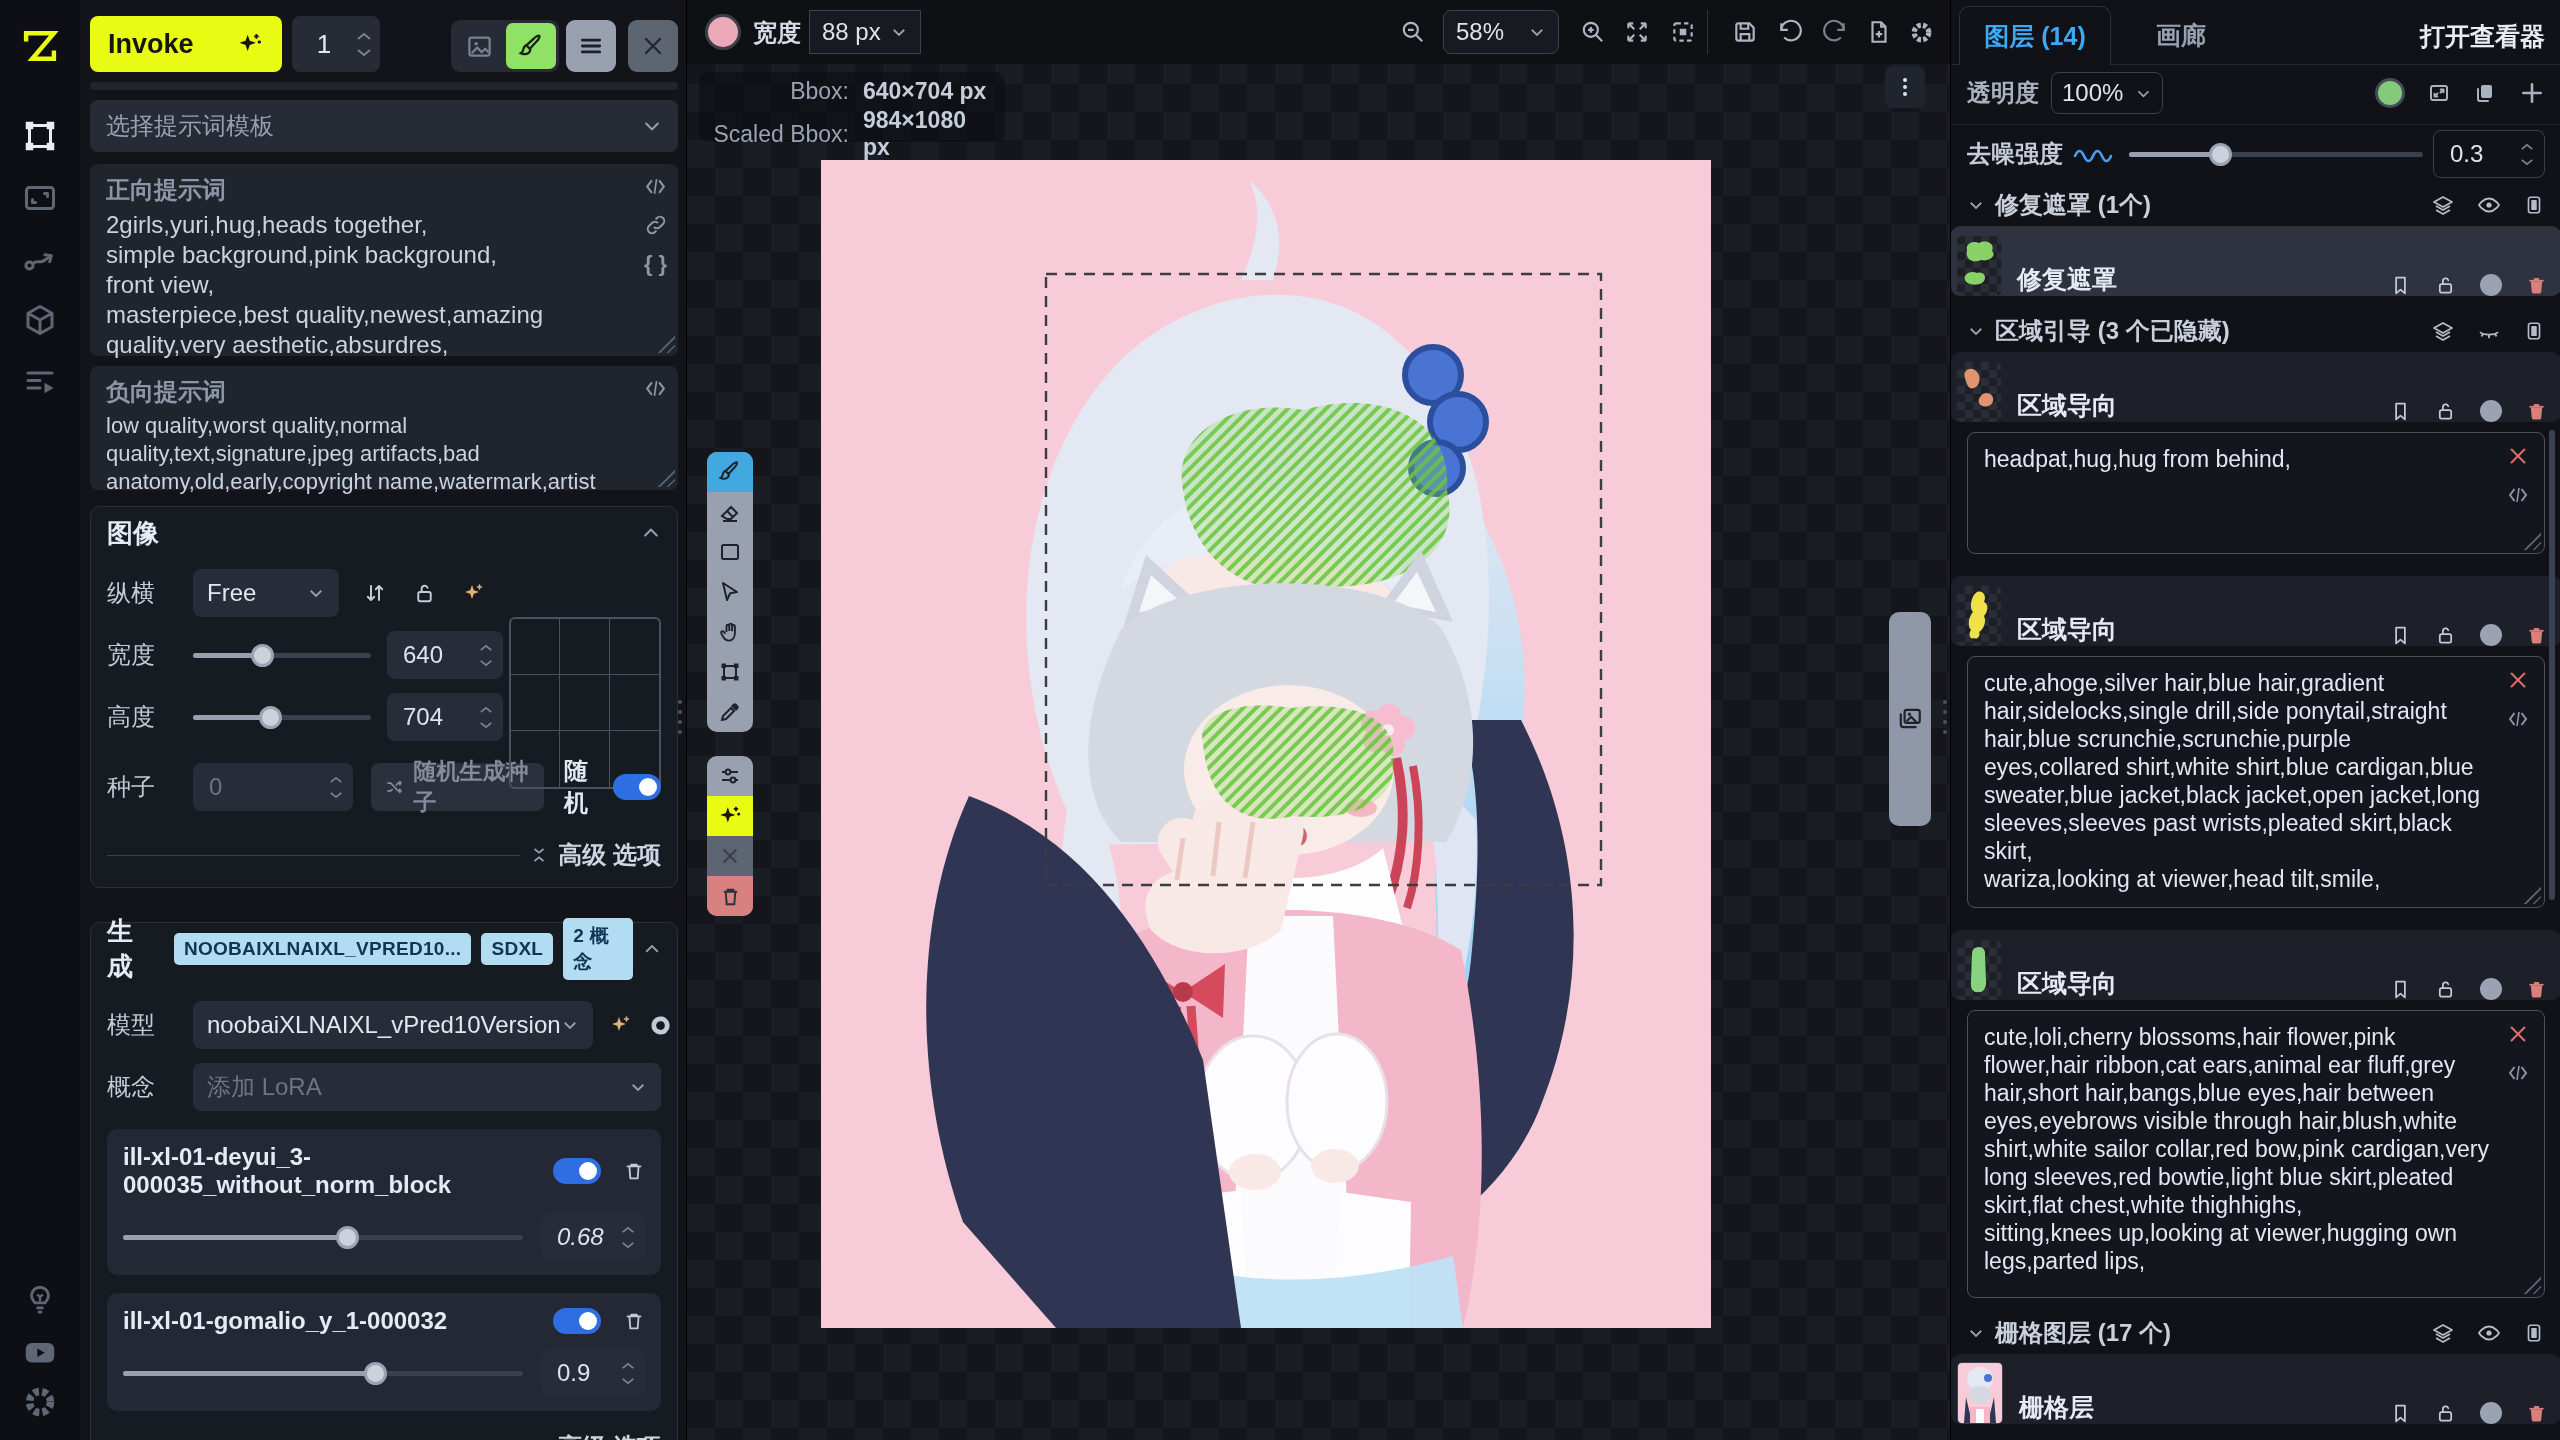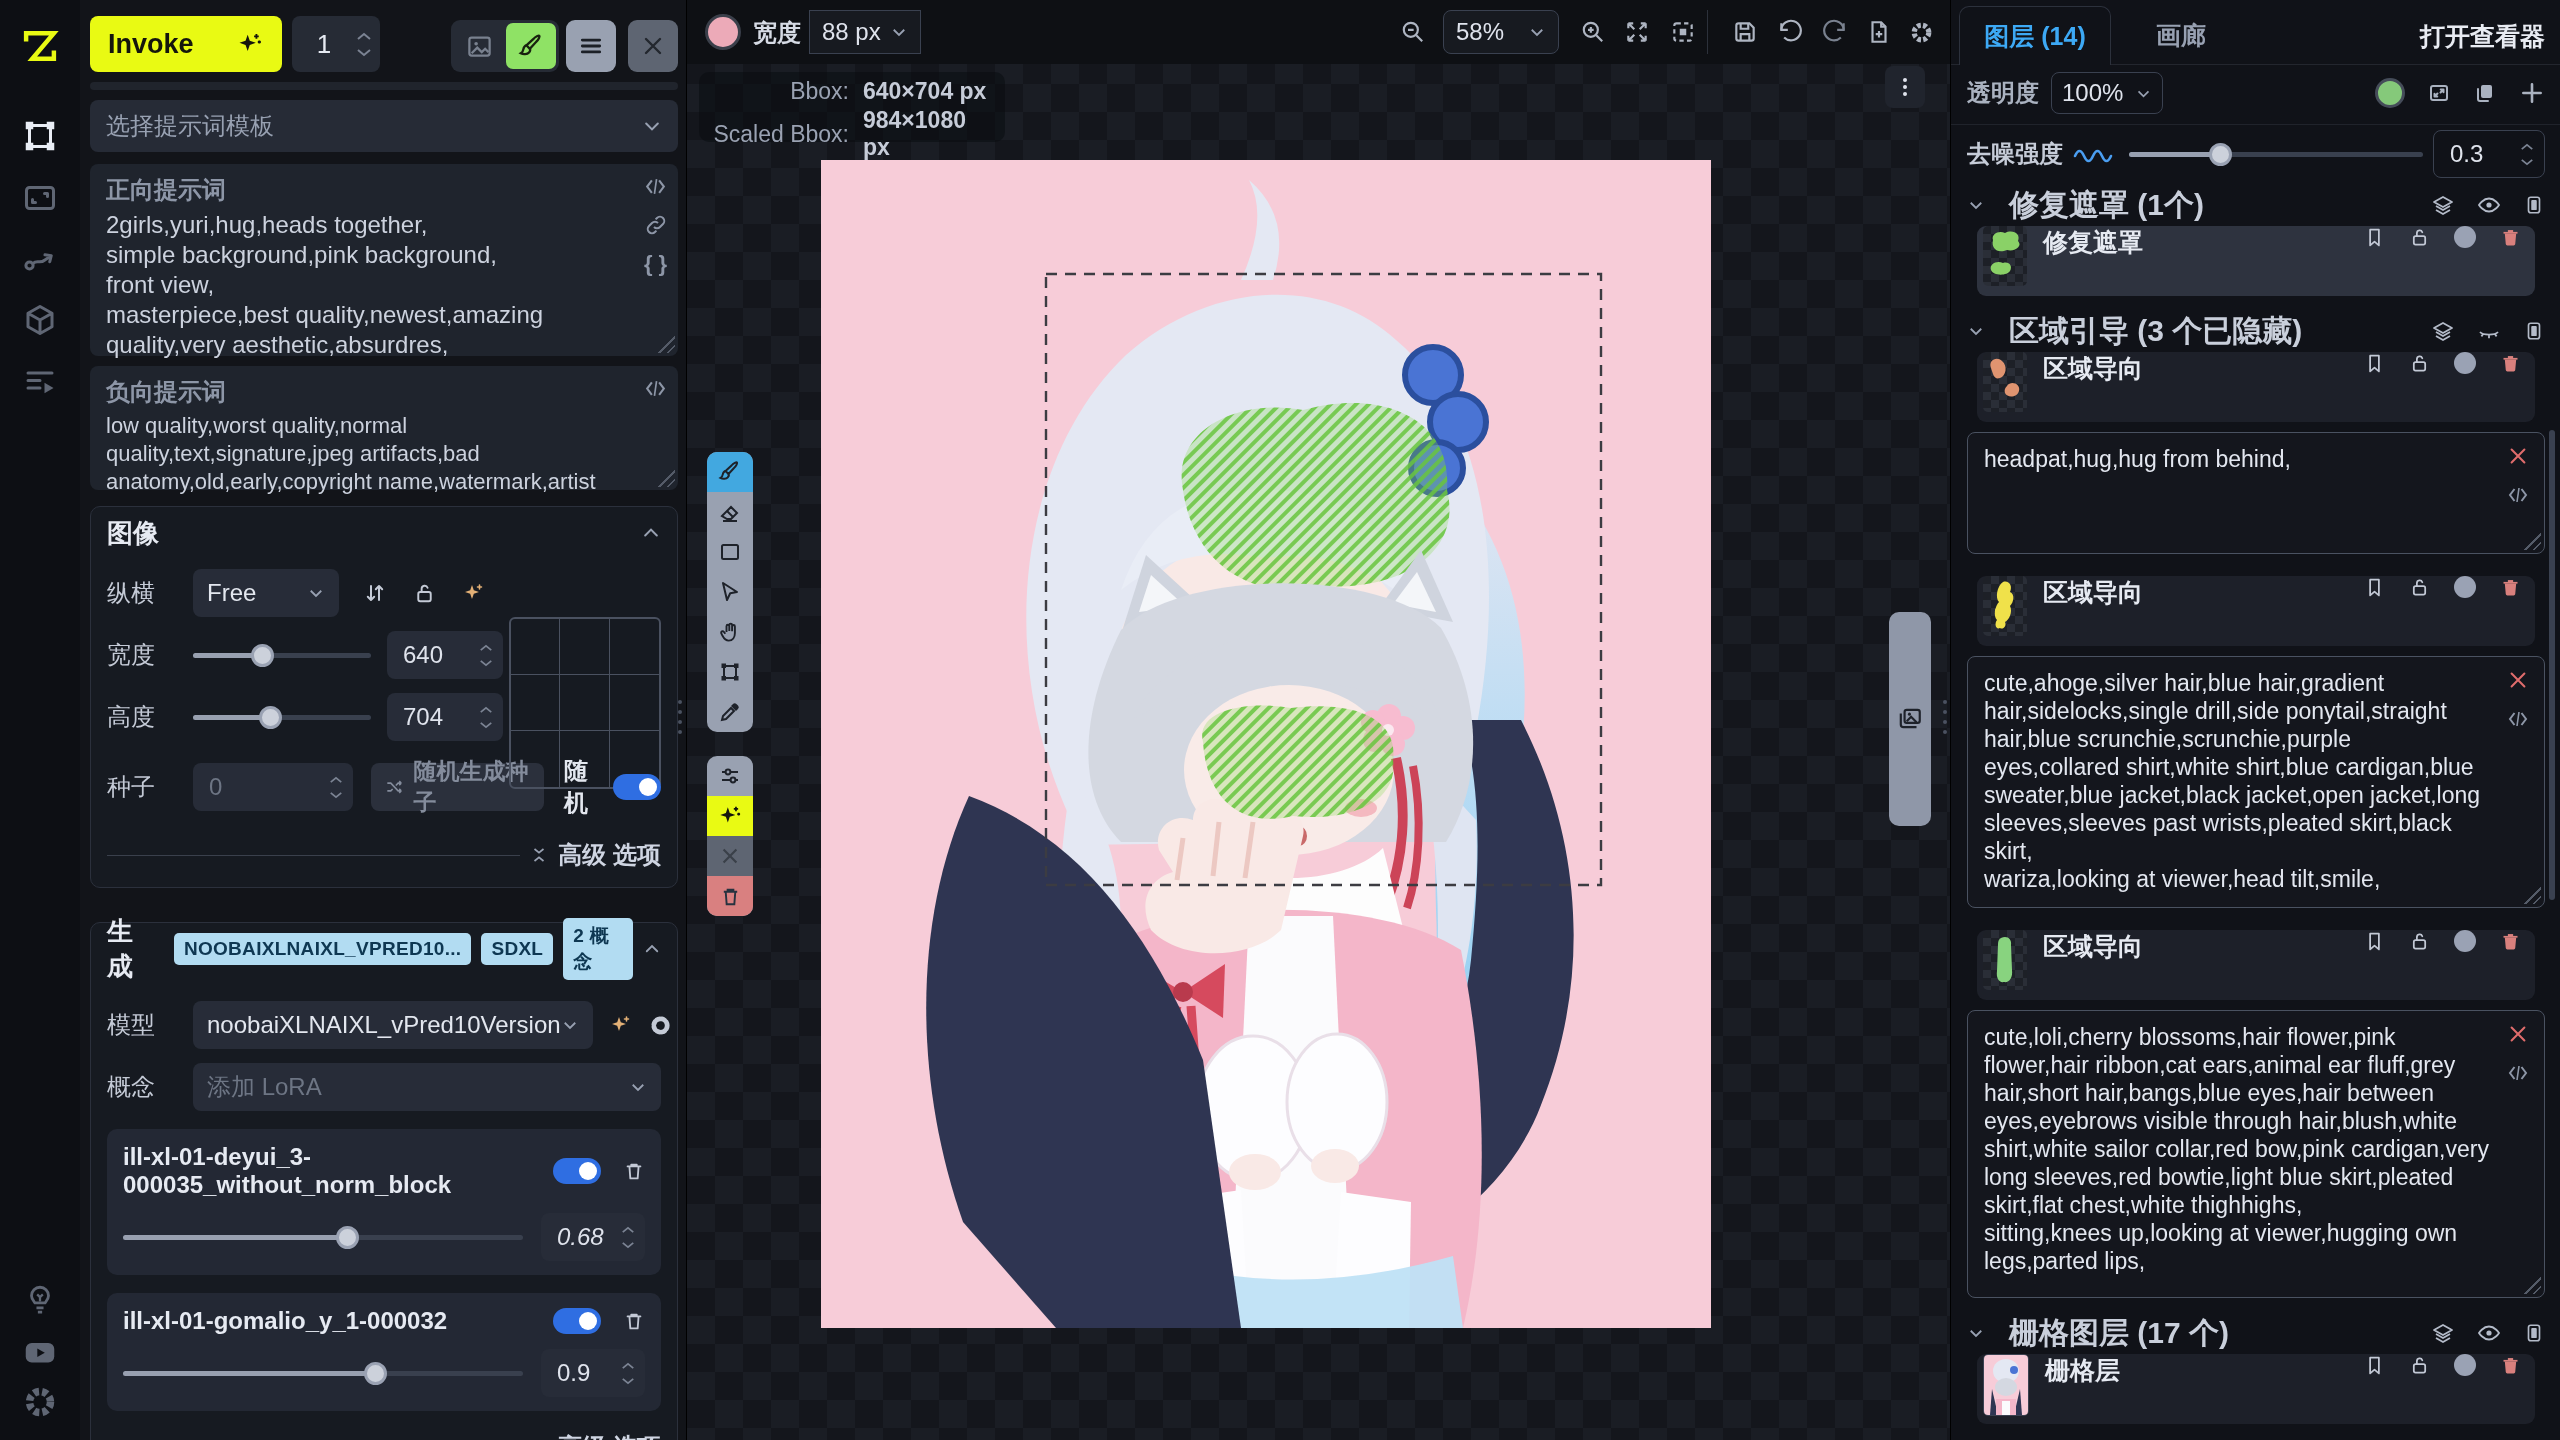--- a/index.html
+++ b/index.html
@@ -106,24 +106,24 @@
   #tab-layers{left:8px;top:6px;width:150px;height:58px;background:#101218;border:1px solid #2c313c;border-bottom:none;
      border-radius:10px 10px 0 0;display:flex;align-items:center;justify-content:center;color:#3da9f5;font-weight:bold;font-size:25px;}
   #tab-gallery{left:170px;top:6px;width:120px;height:58px;display:flex;align-items:center;justify-content:center;color:#98a1b2;font-weight:bold;font-size:25px;}
   #open-viewer{right:16px;top:20px;color:#e8ebf2;font-weight:bold;font-size:25px;position:absolute;}
   #opacity-row{left:0;top:68px;width:610px;height:50px;display:flex;align-items:center;padding:0 16px;box-sizing:border-box;gap:12px;}
   #opacity-dd{width:112px;height:42px;border:1px solid #3a4150;border-radius:8px;display:flex;align-items:center;
      justify-content:space-between;padding:0 10px;box-sizing:border-box;}
   #mask-swatch{width:30px;height:30px;border-radius:50%;background:#85c97a;border:3px solid #454c59;box-sizing:border-box;}
   #divider-r{left:0;top:124px;width:610px;height:1px;background:#20232b;}
   #denoise-row{left:0;top:128px;width:610px;height:52px;display:flex;align-items:center;padding:0 16px;box-sizing:border-box;gap:10px;}
-  .sec-head{display:flex;align-items:center;height:34px;padding:0 16px;gap:24px;color:#c9cfdb;font-weight:bold;font-size:30px;}
+  .sec-head{display:flex;align-items:center;height:34px;padding:0 16px;gap:10px;color:#c9cfdb;font-weight:bold;font-size:24px;}
   .sec-head .sp{flex:1;}
   .sec-head .hic{color:#b4bbc9;display:flex;gap:22px;}
-  .layer-row{margin:4px 26px 0;height:70px;background:#1d2029;border-radius:9px;display:flex;align-items:flex-start;
+  .layer-row{margin:4px 0 0;height:70px;background:#1d2029;border-radius:9px;display:flex;align-items:flex-end;
      padding:0 14px 0 6px;box-sizing:border-box;gap:16px;}
   .layer-row.sel{background:#2e333f;}
   .thumb{width:44px;height:60px;border-radius:5px;overflow:hidden;flex:none;
      background:repeating-conic-gradient(#2a2e37 0% 25%,#1d2027 0% 50%) 0 0/16px 16px;}
   .layer-name{flex:1;font-weight:bold;color:#e6eaf2;font-size:25px;}
   .row-ic{display:flex;gap:24px;align-items:center;color:#c3c9d6;}
   .grey-dot{width:22px;height:22px;border-radius:50%;background:#9aa2b4;}
   .rp-box{position:relative;margin:10px 16px 0;border:1px solid #4a5261;border-radius:8px;background:#14161d;
      padding:12px 52px 10px 16px;box-sizing:border-box;}
   .rp-text{width:100%;border:0;background:transparent;color:#e3e7f0;font-family:"Liberation Sans",sans-serif;

